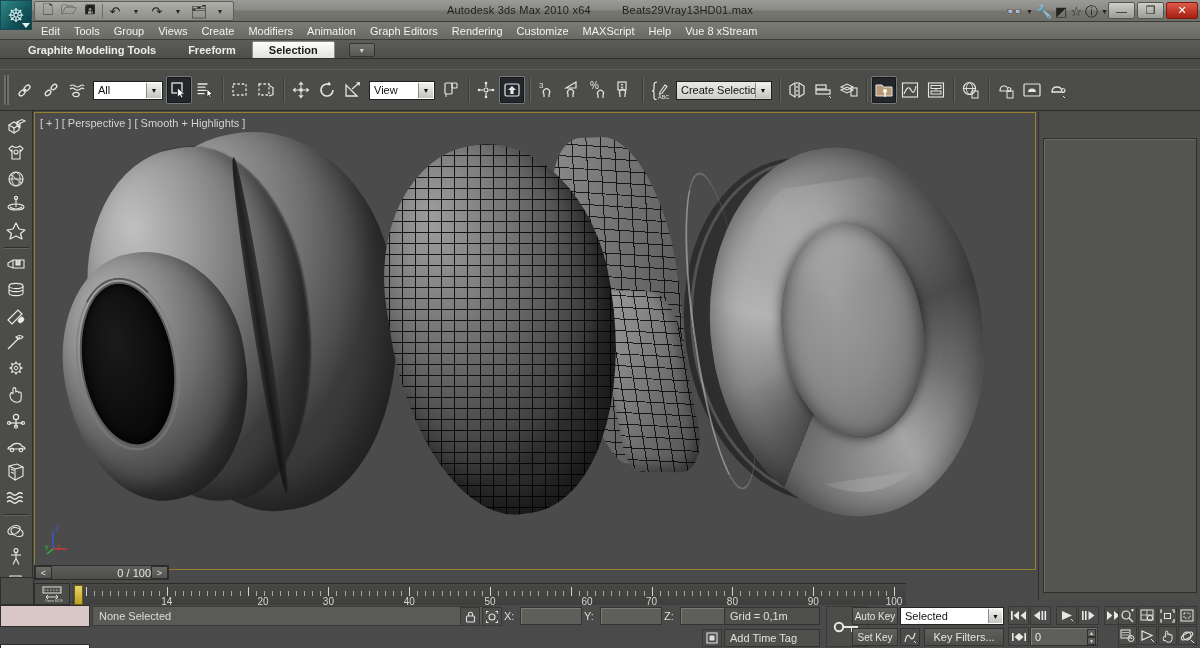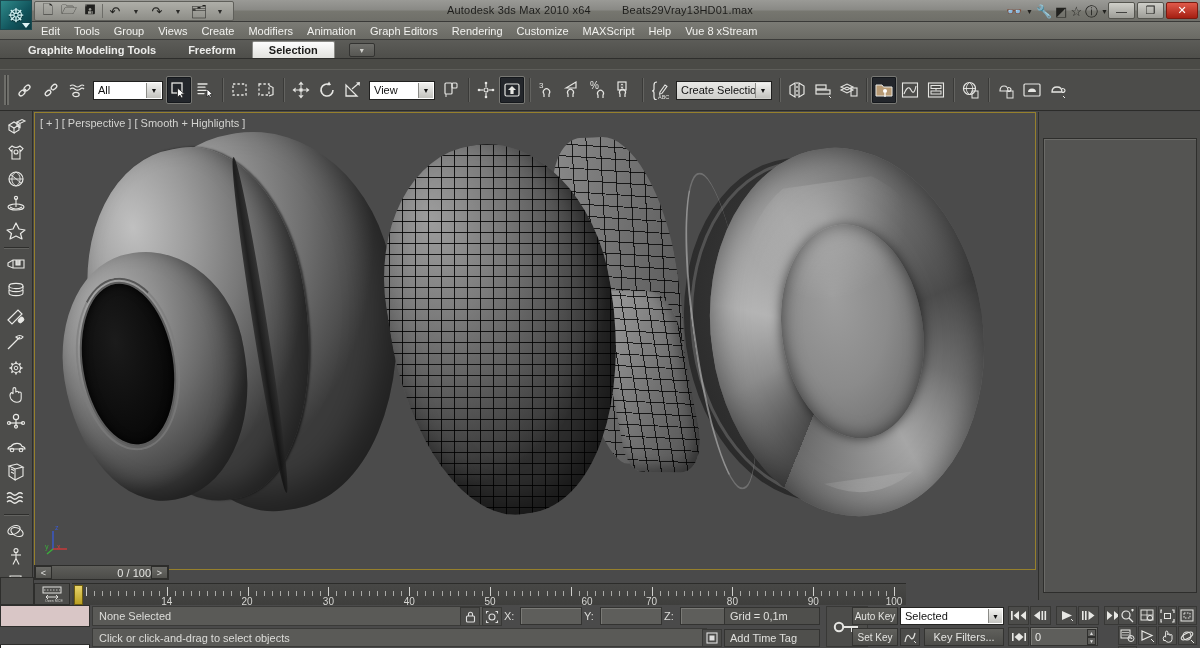--- a/index.html
+++ b/index.html
@@ -1180,37 +1180,36 @@
         <div class="tick minor" style="left: 757.36px;"></div>
         <div class="tick minor" style="left: 765.44px;"></div>
         <div class="tick minor" style="left: 773.52px;"></div>
         <div class="tick minor" style="left: 781.6px;"></div>
         <div class="tick minor" style="left: 789.68px;"></div>
         <div class="tick minor" style="left: 797.76px;"></div>
         <div class="tick minor" style="left: 805.84px;"></div>
         <div class="tick minor" style="left: 813.92px;"></div>
         <div class="tick major" style="left: 822px;"></div>
         <div class="ticklabel" style="left: 94.8px;">14</div>
-        <div class="ticklabel" style="left: 175px;">20</div>
+        <div class="ticklabel" style="left: 191px;">20</div>
         <div class="ticklabel" style="left: 256.4px;">30</div>
         <div class="ticklabel" style="left: 337.2px;">40</div>
         <div class="ticklabel" style="left: 418px;">50</div>
         <div class="ticklabel" style="left: 515px;">60</div>
         <div class="ticklabel" style="left: 579.6px;">70</div>
         <div class="ticklabel" style="left: 660.4px;">80</div>
         <div class="ticklabel" style="left: 741.2px;">90</div>
         <div class="ticklabel" style="left: 822px;">100</div>
       </div>
   </div>
 
   <div class="mini-listener"></div>
   <div class="mini-listener2">Welcome to M</div>
 
   <div class="statusrow1">None Selected</div>
-  <div class="statusrow2">Click or click-and-drag to select objects</div>
 
   <div class="lockbtn">
     <svg width="13" height="14" viewBox="0 0 13 14">
       <rect x="2.5" y="6" width="8" height="6" rx="1" fill="none" stroke="#dedede" stroke-width="1.1"></rect>
       <path d="M4.5 6 V4.2 a2 2 0 0 1 4 0 V6" fill="none" stroke="#dedede" stroke-width="1.1"></path>
       </svg>
   </div>
   <div class="selbtn">
     <svg width="14" height="14" viewBox="0 0 14 14">
       <circle cx="7" cy="7" r="3" fill="none" stroke="#dedede" stroke-width="1.1"></circle>

